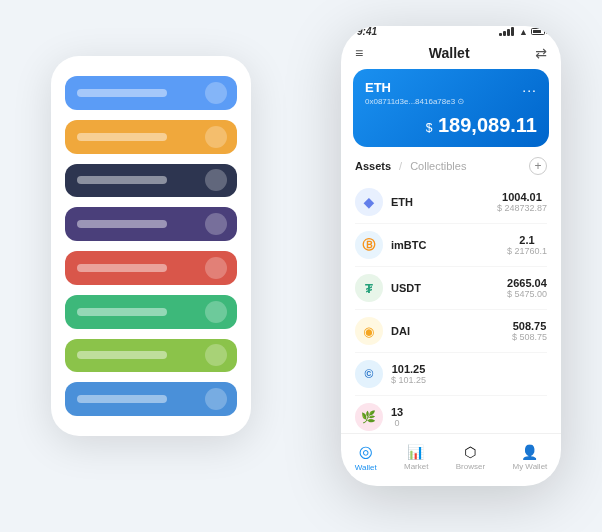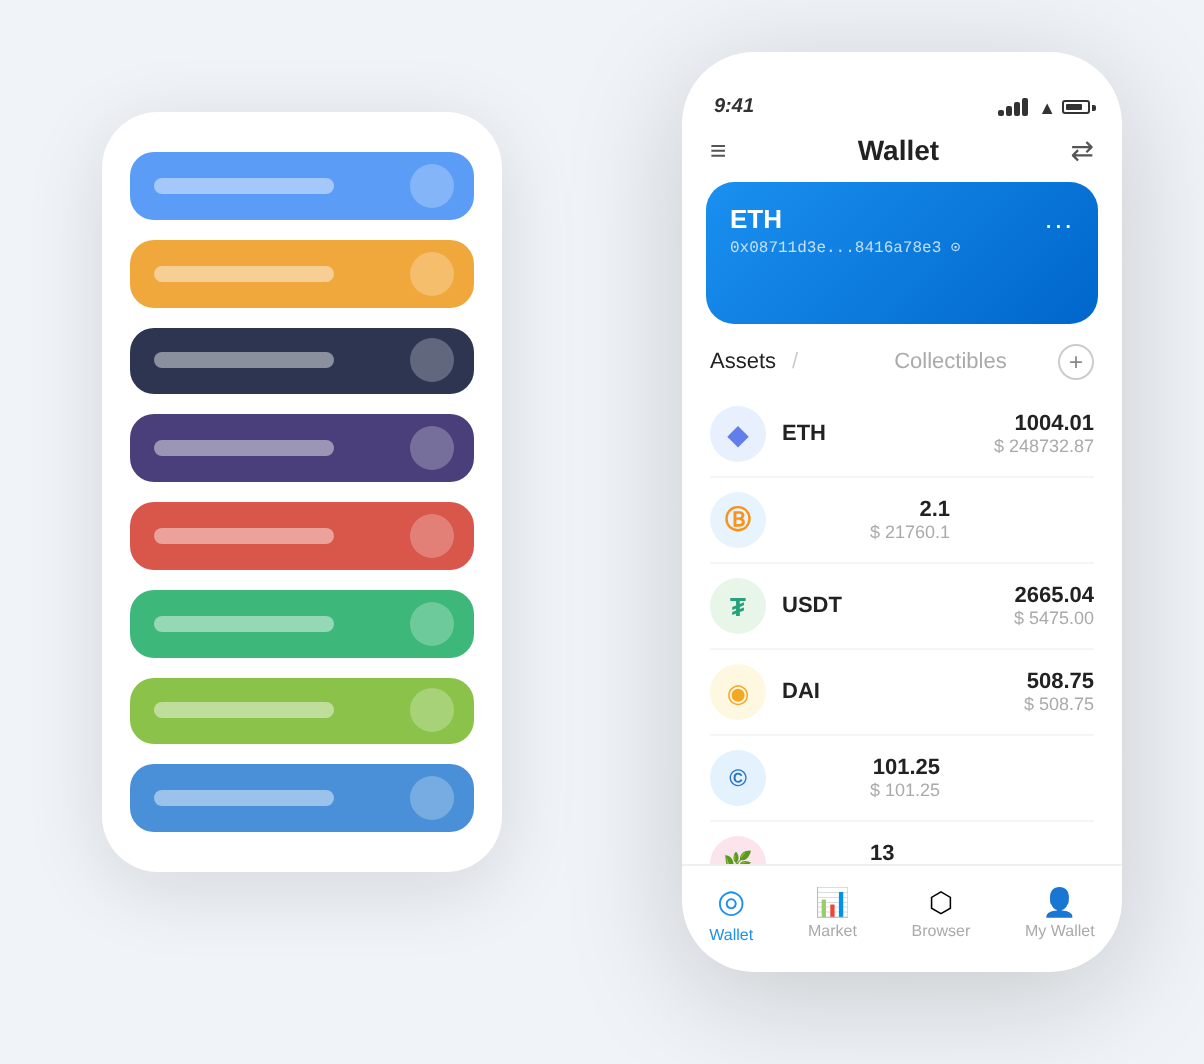--- a/index.html
+++ b/index.html
@@ -90,21 +90,21 @@
       z-index: 2;
       display: flex;
       flex-direction: column;
     }
 
     
     .status-bar {
       display: flex;
       justify-content: space-between;
       align-items: center;
-      padding: 22px 16px 4px;
+      padding: 0 16px 4px;
       font-size: 10px;
       font-weight: 600;
       color: #333;
       font-style: italic;
     }
     .status-icons {
       display: flex;
       gap: 3px;
       align-items: center;
     }
@@ -181,22 +181,21 @@
       font-size: 13px;
       font-weight: 700;
     }
     .eth-dots {
       font-size: 14px;
       letter-spacing: 1px;
     }
     .eth-address {
       font-size: 8px;
       opacity: 0.75;
-      margin-bottom: 23px;
-      font-family: Liberation Mono, monospace;
+      margin-bottom: 8px;
     }
     .eth-balance {
       font-size: 20px;
       font-weight: 700;
       text-align: right;
     }
     .eth-balance-symbol {
       font-size: 12px;
       font-weight: 400;
     }
@@ -209,28 +208,27 @@
       padding: 0 14px 6px;
     }
     .assets-tabs {
       display: flex;
       gap: 8px;
       align-items: center;
       font-size: 11px;
     }
     .assets-tab-active {
       color: #222;
-      font-weight: 400;
+      font-weight: 700;
     }
     .assets-tab-divider {
       color: #ccc;
     }
     .assets-tab-inactive {
       color: #aaa;
-      margin-left: 40px;
     }
     .assets-add {
       width: 18px;
       height: 18px;
       border: 1.5px solid #ccc;
       border-radius: 50%;
       display: flex;
       align-items: center;
       justify-content: center;
       font-size: 12px;
@@ -261,22 +259,21 @@
       margin-right: 8px;
       flex-shrink: 0;
     }
     .asset-name {
       font-size: 11px;
       font-weight: 600;
       color: #222;
       flex: 1;
     }
     .asset-amounts {
-      text-align: right;
-      margin-left: 44px;
+      text-align: center;
     }
     .asset-amount-primary {
       font-size: 11px;
       font-weight: 600;
       color: #222;
     }
     .asset-amount-secondary {
       font-size: 9px;
       color: #aaa;
     }
@@ -393,20 +390,24 @@
       <span class="nav-title">Wallet</span>
       <span class="qr-icon">⇄</span>
     </div>
 
     <div class="eth-card">
       <div class="eth-card-header">
         <span class="eth-label">ETH</span>
         <span class="eth-dots">...</span>
       </div>
       <div class="eth-address">0x08711d3e...8416a78e3  ⊙</div>
+      <div class="eth-balance">
+        <span class="eth-balance-symbol">$</span>
+        <span>189,089.11</span>
+      </div>
     </div>
 
     <div class="assets-header">
       <div class="assets-tabs">
         <span class="assets-tab-active">Assets</span>
         <span class="assets-tab-divider">/</span>
         <span class="assets-tab-inactive">Collectibles</span>
       </div>
       <div class="assets-add">+</div>
     </div>
@@ -417,20 +418,21 @@
         <div class="asset-icon eth-icon-circle" style="color:#627eea;font-size:14px;">◆</div>
         <span class="asset-name">ETH</span>
         <div class="asset-amounts">
           <div class="asset-amount-primary">1004.01</div>
           <div class="asset-amount-secondary">$ 248732.87</div>
         </div>
       </div>
 
       <div class="asset-item">
         <div class="asset-icon imbtc-icon-circle" style="color:#f7931a;font-size:13px;font-weight:700;">Ⓑ</div>
+        <span class="asset-name">imBTC</span>
         <div class="asset-amounts">
           <div class="asset-amount-primary">2.1</div>
           <div class="asset-amount-secondary">$ 21760.1</div>
         </div>
       </div>
 
       <div class="asset-item">
         <div class="asset-icon usdt-icon-circle" style="color:#26a17b;font-size:13px;font-weight:700;">₮</div>
         <span class="asset-name">USDT</span>
         <div class="asset-amounts">

